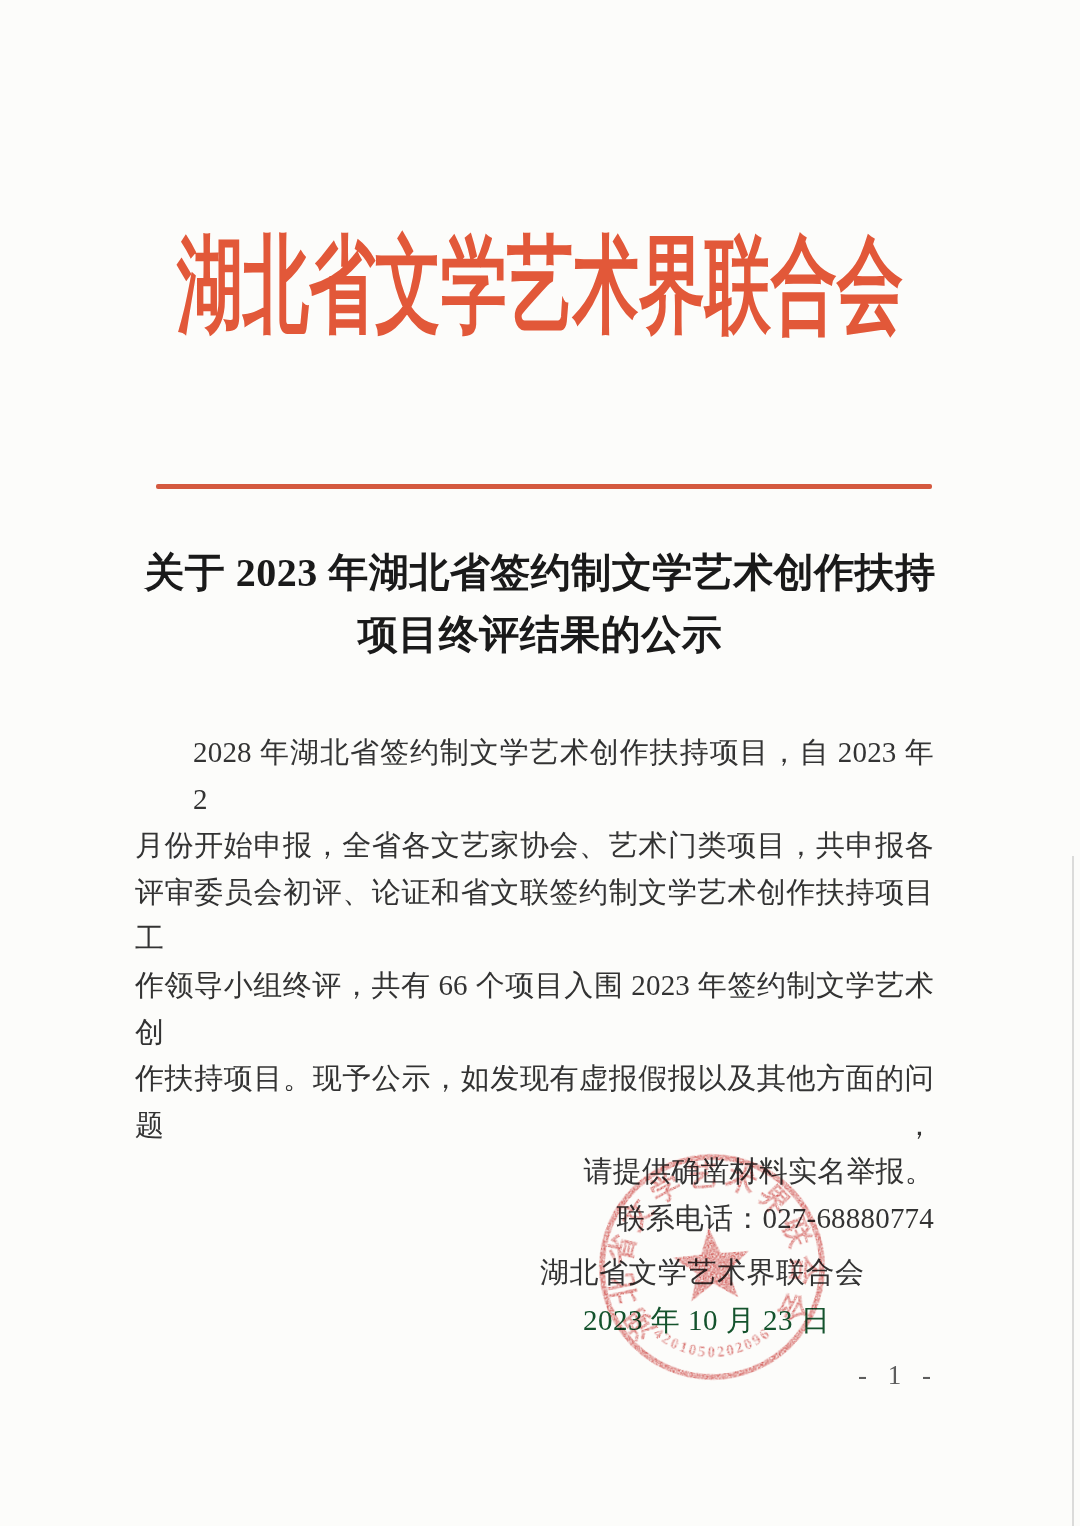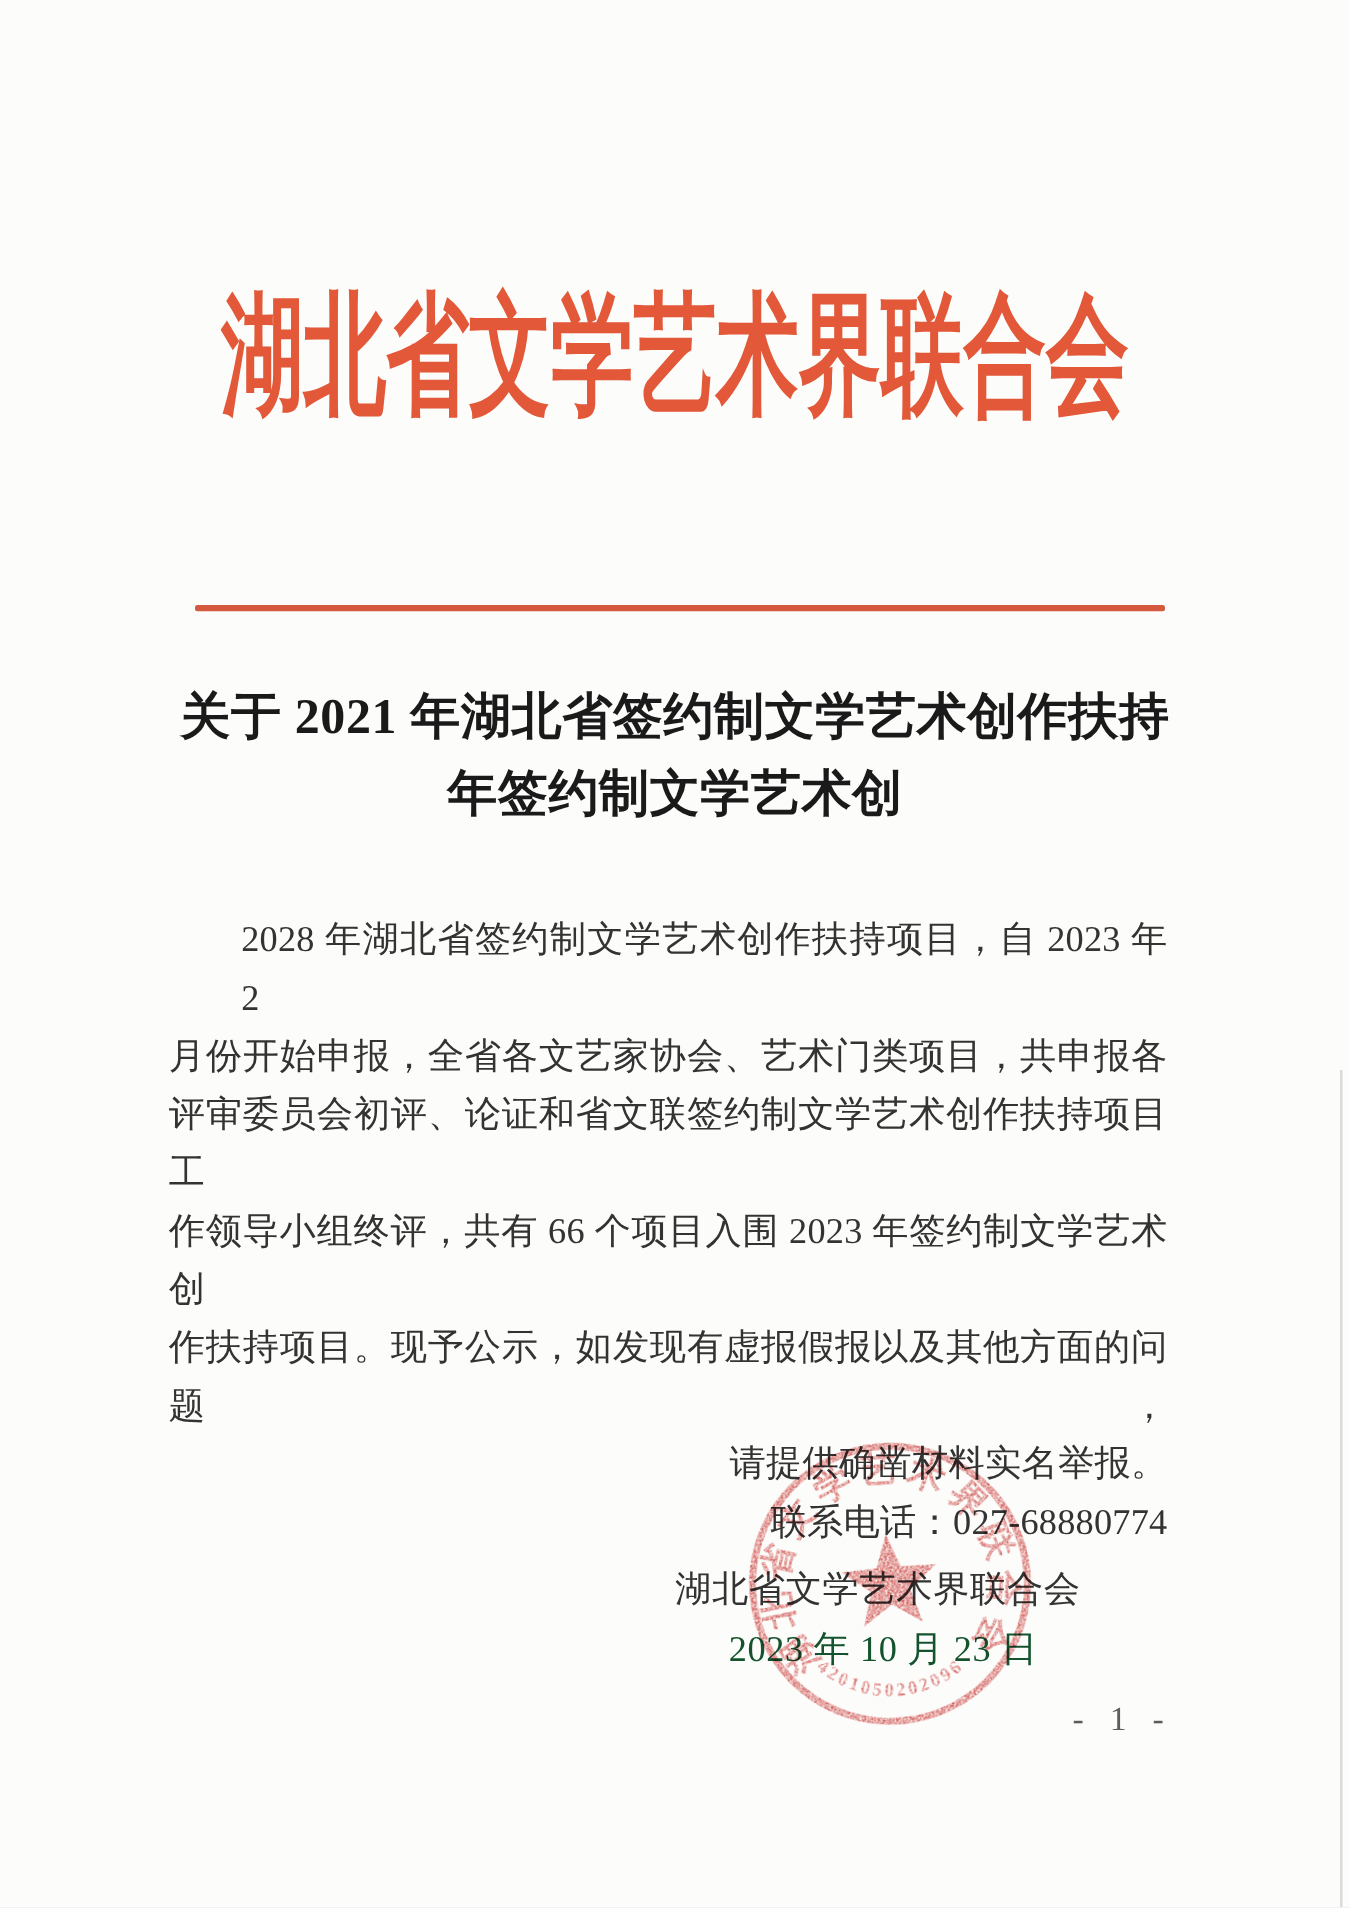--- a/index.html
+++ b/index.html
@@ -86,22 +86,22 @@
 </head>
 <body>
 
 <div class="page">
 
   <div class="letterhead">湖北省文学艺术界联合会</div>
 
   <div class="red-rule"></div>
 
   <div class="doc-title">
-    <div>关于 2021 年湖北省签约制文学艺术创作扶持</div>
-    <div>年签约制文学艺术创</div>
+    <div>关于 2023 年湖北省签约制文学艺术创作扶持</div>
+    <div>项目终评结果的公示</div>
   </div>
 
   <div class="body-text">
     <div class="bline just indent">2028 年湖北省签约制文学艺术创作扶持项目，自 2023 年 2</div>
     <div class="bline just">月份开始申报，全省各文艺家协会、艺术门类项目，共申报各</div>
     <div class="bline just">评审委员会初评、论证和省文联签约制文学艺术创作扶持项目工</div>
     <div class="bline just">作领导小组终评，共有 66 个项目入围 2023 年签约制文学艺术创</div>
     <div class="bline just">作扶持项目。现予公示，如发现有虚报假报以及其他方面的问题，</div>
     <div class="bline">请提供确凿材料实名举报。</div>
     <div class="bline indent">联系电话：027-68880774</div>

